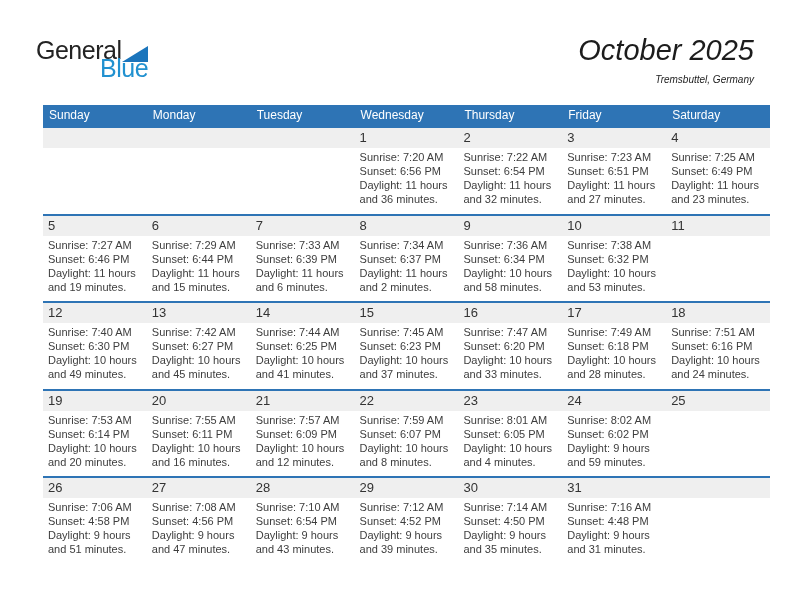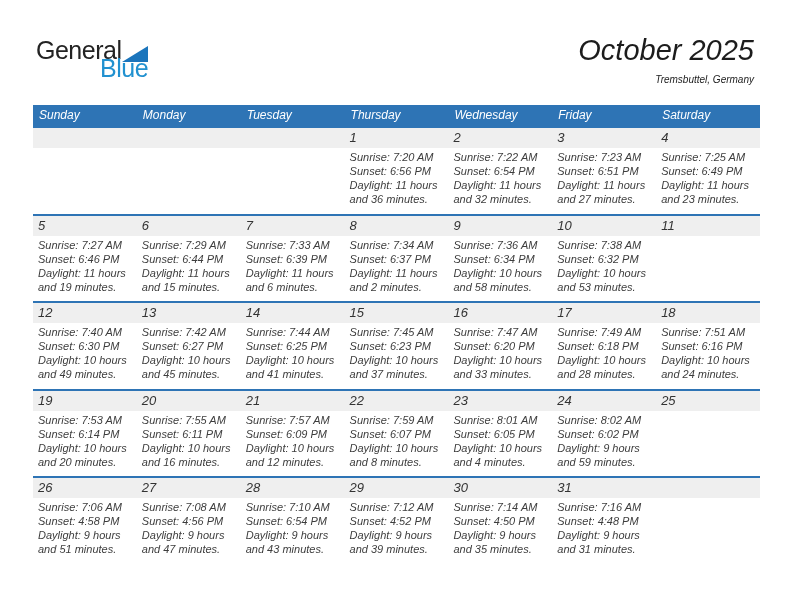--- a/index.html
+++ b/index.html
@@ -29,21 +29,21 @@
     margin-left: 64px; margin-top: -7px;
   }
 
   
   .titles { position: absolute; right: 38px; top: 34px; text-align: right; font-style: italic; }
   .month-title { font-size: 29px; color: #1c1c1c; line-height: 1.15; }
   .location { font-size: 10px; color: #1c1c1c; margin-top: 7px; }
 
   
   .calendar {
-    position: absolute; left: 33px; top: 105px; width: 727px; font-style: italic;
+    position: absolute; left: 43px; top: 105px; width: 727px;
   }
   .weekday-row {
     display: grid; grid-template-columns: repeat(7, 1fr);
     background: #2E74B5; height: 21px;
   }
   .weekday-cell {
     color: #ffffff; font-size: 12px; line-height: 21px; padding-left: 6px;
     white-space: nowrap; overflow: hidden;
   }
   .week {
@@ -83,22 +83,22 @@
   <div class="titles">
     <div class="month-title">October 2025</div>
     <div class="location">Tremsbuttel, Germany</div>
   </div>
 
   <div class="calendar">
     <div class="weekday-row">
         <div class="weekday-cell">Sunday</div>
         <div class="weekday-cell">Monday</div>
         <div class="weekday-cell">Tuesday</div>
+        <div class="weekday-cell">Wednesday</div>
         <div class="weekday-cell">Thursday</div>
-        <div class="weekday-cell">Wednesday</div>
         <div class="weekday-cell">Friday</div>
         <div class="weekday-cell">Saturday</div>
       </div>
 
   <div class="week">
         <div class="numbers-row">
           <div class="num-cell"></div>
           <div class="num-cell"></div>
           <div class="num-cell"></div>
           <div class="num-cell">1</div>

